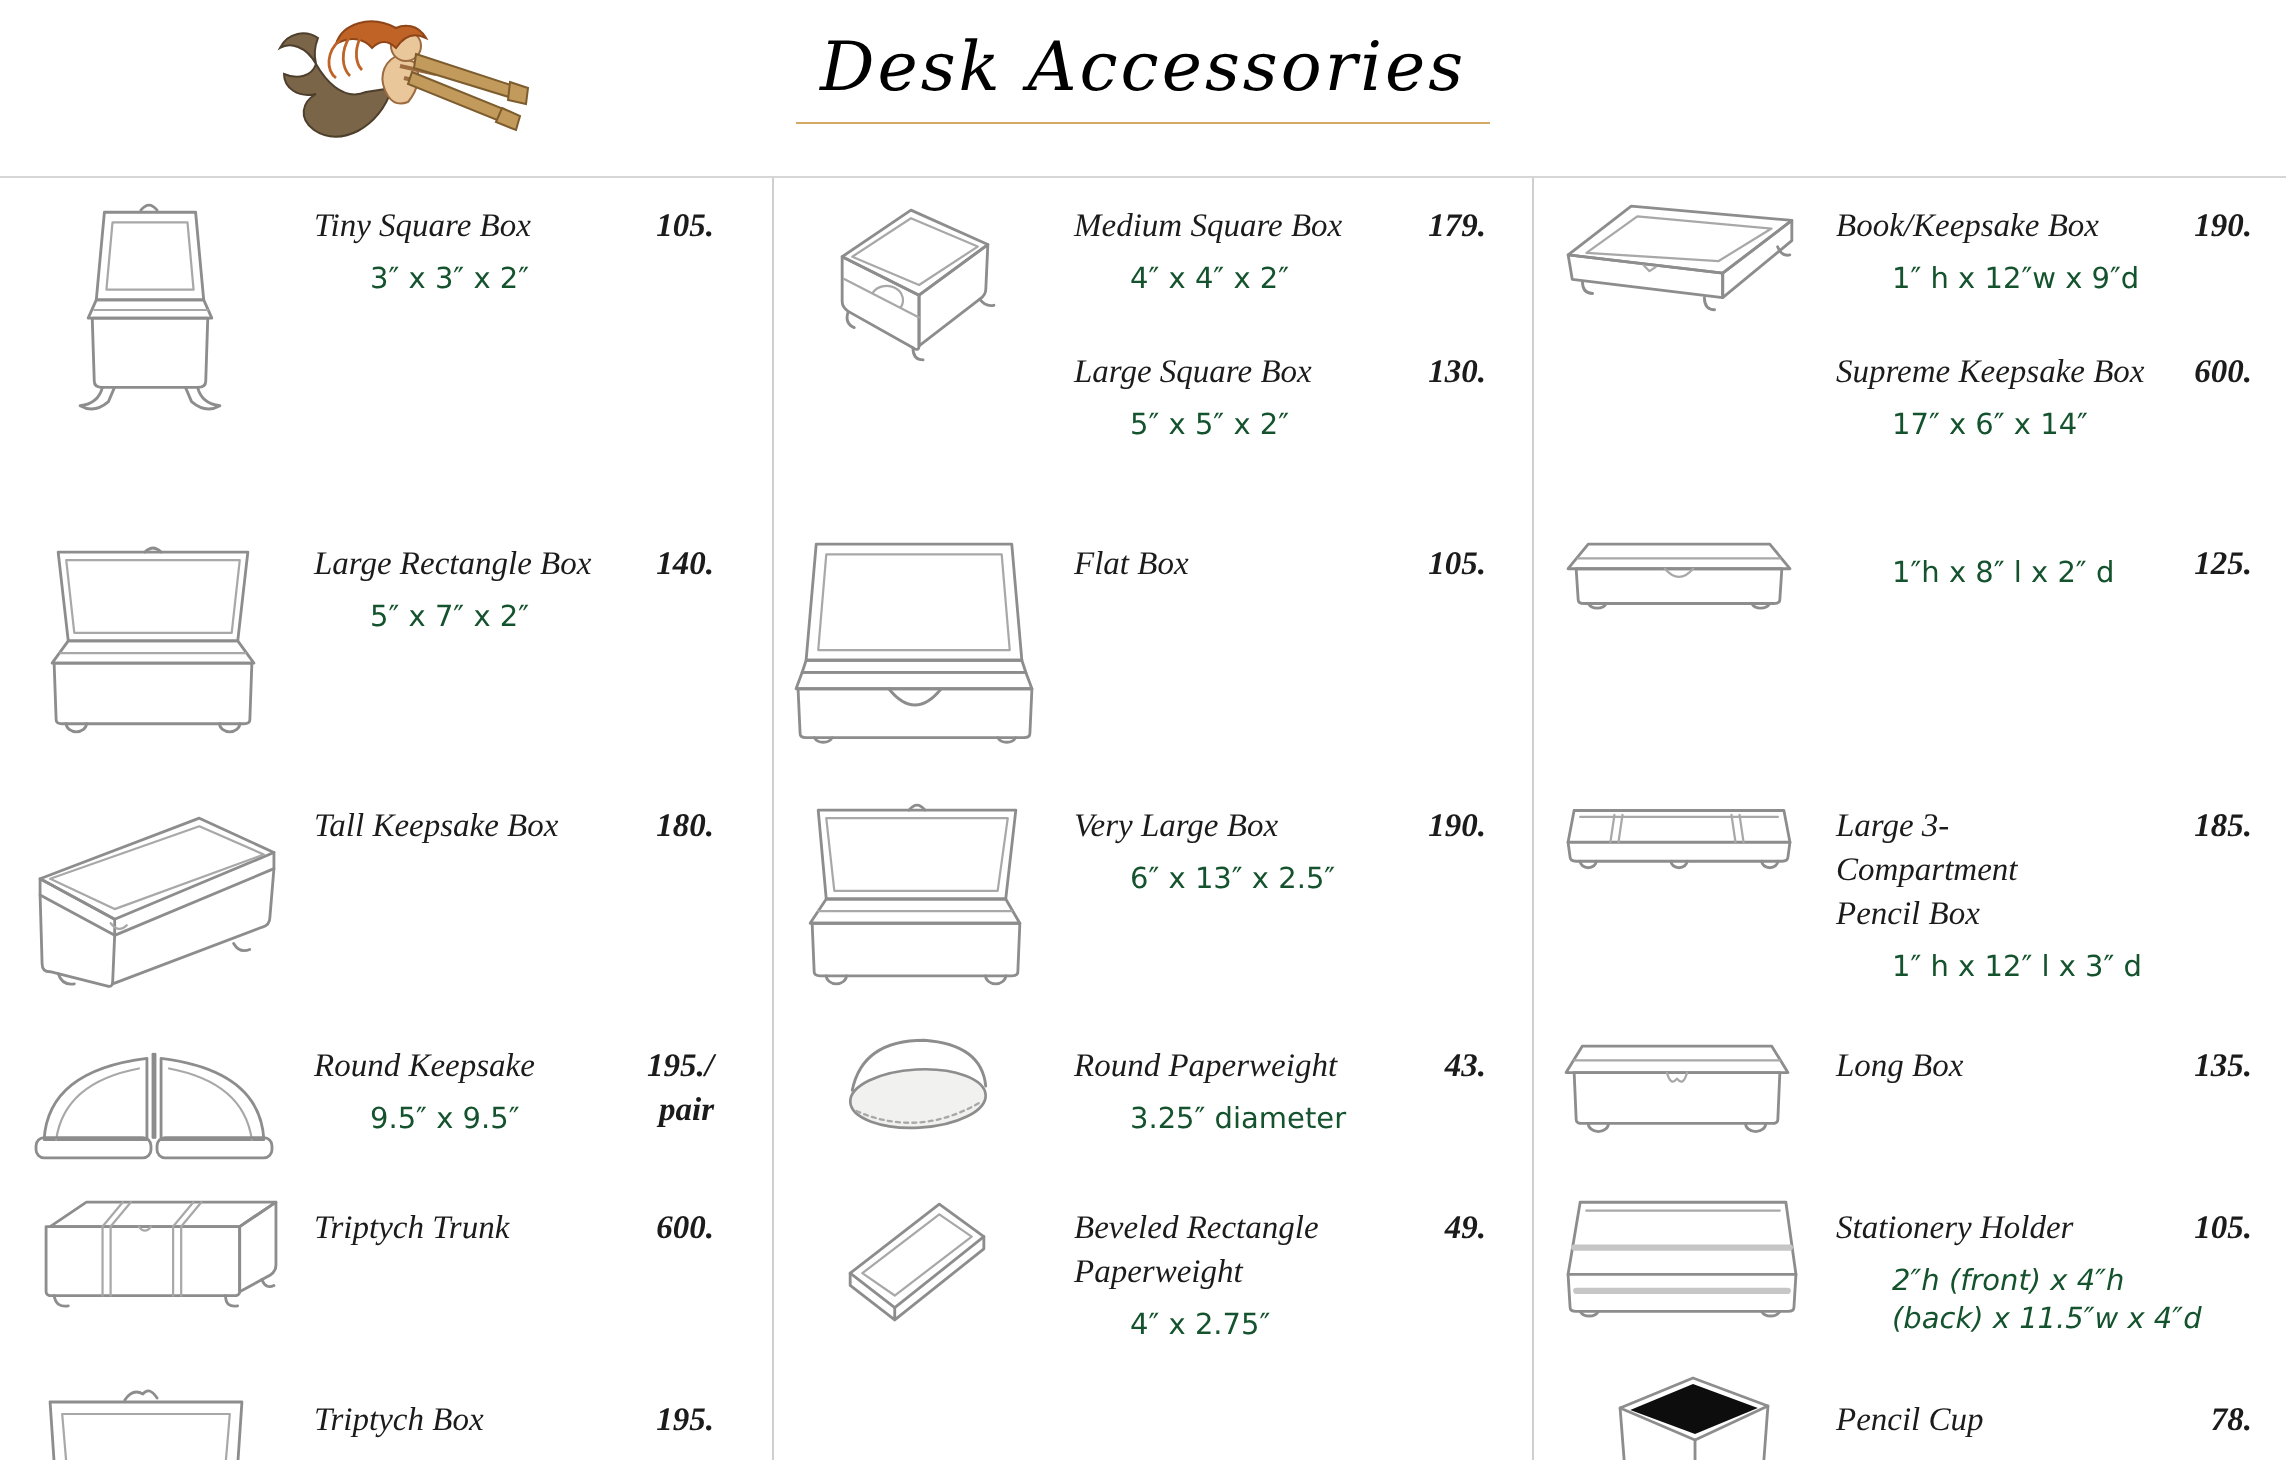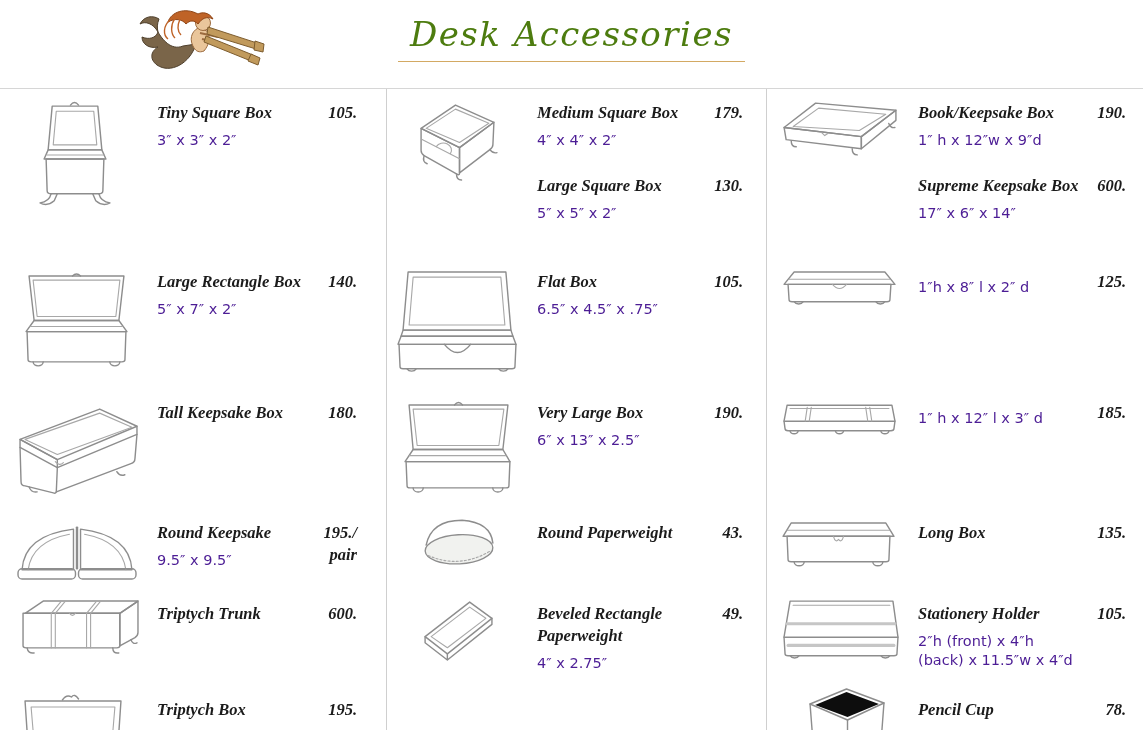--- a/index.html
+++ b/index.html
@@ -3,34 +3,34 @@
 <meta charset="utf-8">
 <style>
   html,body{margin:0;padding:0;background:#fff;}
   #page{position:relative;width:1143px;height:730px;background:#ffffff;overflow:hidden;
         font-family:"Liberation Serif",serif;}
   
   .header{position:absolute;left:0;top:0;width:100%;height:88px;}
   .logo{position:absolute;left:136px;top:6px;width:130px;height:78px;}
   .title-wrap{position:absolute;left:0;right:0;top:14px;text-align:center;}
   .page-title{display:inline-block;font-style:italic;font-size:34px;letter-spacing:1.5px;
-              color:#4d7c0f;border-bottom:1px solid #d3a963;padding:0 12px 7px 12px;
+              color:#000000;border-bottom:1px solid #d3a963;padding:0 12px 7px 12px;
               font-family:"DejaVu Serif",serif;text-align:right;}
   .hdiv{position:absolute;left:0;top:88px;width:100%;height:1px;background:#d6d6d6;}
   .vdiv{position:absolute;top:89px;bottom:0;width:1px;background:#cfcfcf;}
   
   .item{position:absolute;}
-  .iname{font-weight:bold;font-style:italic;font-size:16.5px;line-height:22px;color:#1b1b1b;
+  .iname{font-weight:normal;font-style:italic;font-size:16.5px;line-height:22px;color:#1b1b1b;
          margin-right:44px;}
   .iprice{position:absolute;top:0;right:0;width:52px;text-align:right;font-weight:bold;
           font-style:italic;font-size:16.5px;line-height:22px;color:#1b1b1b;}
   .idims{margin-top:7px;font-family:"DejaVu Sans",sans-serif;font-size:14.5px;line-height:19px;
-         color:#4c1d95;}
+         color:#14532d;margin-left:28px;}
   .name-narrow{max-width:118px;}
-  .dims-narrow{max-width:158px;}
+  .dims-narrow{max-width:158px;font-style:italic;}
   
   .illus{position:absolute;}
   .illus svg{width:100%;height:100%;display:block;}
   .ln{fill:none;stroke:#8d8d8d;stroke-width:1.4;stroke-linejoin:round;stroke-linecap:round;}
   .ln2{fill:none;stroke:#a8a8a8;stroke-width:1.1;stroke-linejoin:round;stroke-linecap:round;}
   .gray{fill:none;stroke:#c6c6c6;stroke-width:3;stroke-linecap:round;}
 </style>
 </head>
 <body>
 
@@ -266,30 +266,30 @@
     <div class="idims">4″ x 4″ x 2″</div>
   </div>
   <div class="item" style="left:537px;top:175px;width:206px">
     <div class="iprice">130.</div>
     <div class="iname">Large Square Box</div>
     <div class="idims">5″ x 5″ x 2″</div>
   </div>
   <div class="item" style="left:537px;top:271px;width:206px">
     <div class="iprice">105.</div>
     <div class="iname">Flat Box</div>
-    <div class="idims">6.5″ x 4.5″ x .75″</div>
   </div>
   <div class="item" style="left:537px;top:402px;width:206px">
     <div class="iprice">190.</div>
     <div class="iname">Very Large Box</div>
     <div class="idims">6″ x 13″ x 2.5″</div>
   </div>
   <div class="item" style="left:537px;top:522px;width:206px">
     <div class="iprice">43.</div>
     <div class="iname">Round Paperweight</div>
+    <div class="idims">3.25″ diameter</div>
   </div>
   <div class="item" style="left:537px;top:603px;width:206px">
     <div class="iprice">49.</div>
     <div class="iname">Beveled Rectangle Paperweight</div>
     <div class="idims">4″ x 2.75″</div>
   </div>
 
   <div class="item" style="left:918px;top:102px;width:208px">
     <div class="iprice">190.</div>
     <div class="iname">Book/Keepsake Box</div>
@@ -299,20 +299,21 @@
     <div class="iprice">600.</div>
     <div class="iname">Supreme Keepsake Box</div>
     <div class="idims">17″ x 6″ x 14″</div>
   </div>
   <div class="item" style="left:918px;top:271px;width:208px">
     <div class="iprice">125.</div>
     <div class="idims">1″h x 8″ l x 2″ d</div>
   </div>
   <div class="item" style="left:918px;top:402px;width:208px">
     <div class="iprice">185.</div>
+    <div class="iname name-narrow">Large 3-Compartment Pencil Box</div>
     <div class="idims">1″ h x 12″ l x 3″ d</div>
   </div>
   <div class="item" style="left:918px;top:522px;width:208px">
     <div class="iprice">135.</div>
     <div class="iname">Long Box</div>
   </div>
   <div class="item" style="left:918px;top:603px;width:208px">
     <div class="iprice">105.</div>
     <div class="iname">Stationery Holder</div>
     <div class="idims dims-narrow">2″h (front) x 4″h (back) x 11.5″w x 4″d</div>

